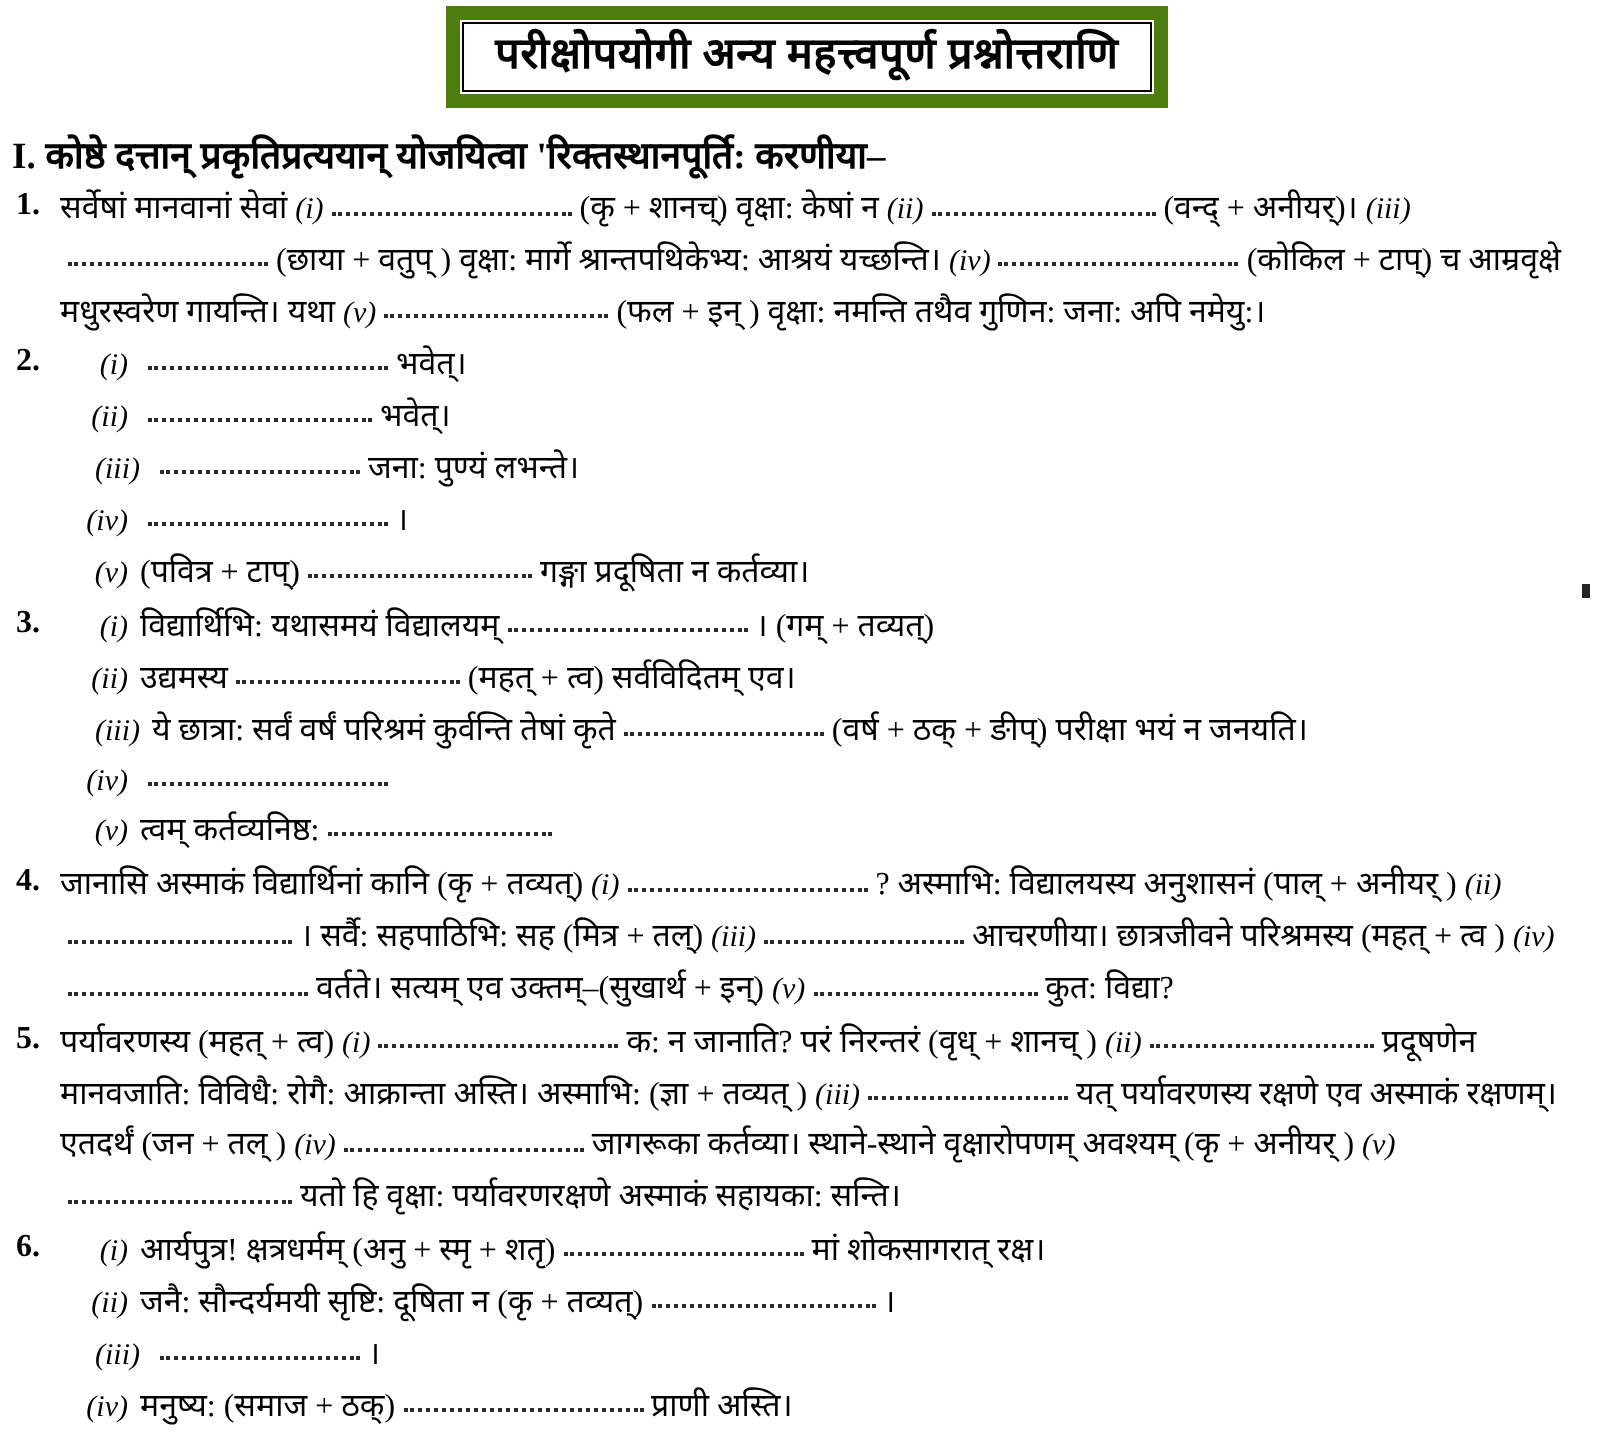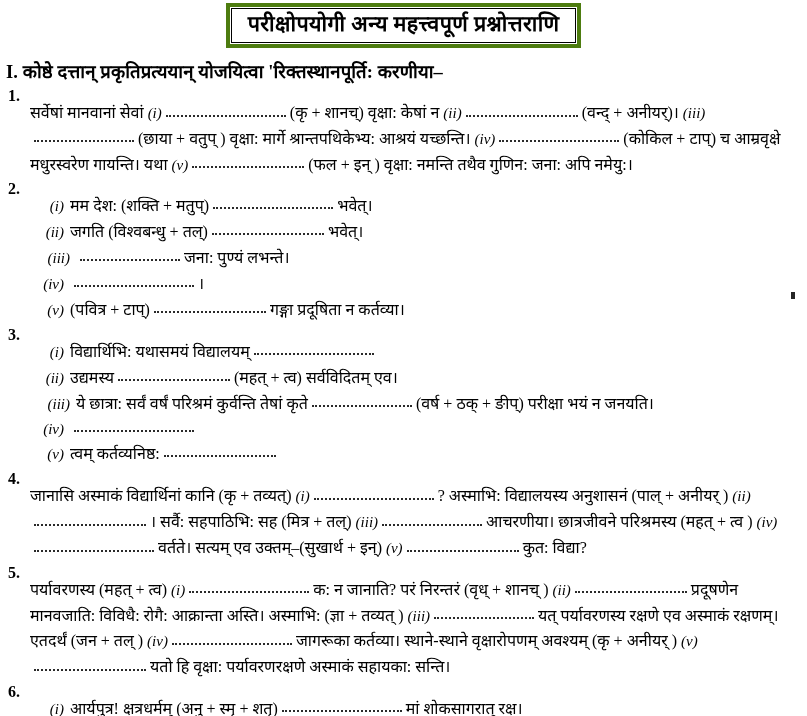--- a/index.html
+++ b/index.html
@@ -17,21 +17,21 @@
     position: relative;
   }
 
   
   .title-wrap {
     display: flex;
     justify-content: center;
     padding-top: 3px;
   }
   .title-box {
-    border: 4px solid #4d7c0f;
+    border: 7px solid #4d7c0f;
     padding: 1px;
     display: inline-block;
   }
   .title-box-inner {
     border: 1px solid #000;
     padding: 3px 16px 5px 16px;
   }
   .title-text {
     font-size: 21.5px;
     font-weight: 700;
@@ -71,21 +71,20 @@
     font-weight: 700;
     padding-top: 2px;
     text-align: left;
     padding-left: 4px;
     box-sizing: border-box;
   }
   .qbody {
     flex: 1;
     font-size: 16px;
     line-height: 1.62;
-    margin-top: 15px;
   }
 
   
   .subrow {
     display: flex;
     align-items: baseline;
     white-space: nowrap;
   }
   .rnum {
     font-style: italic;
@@ -157,27 +156,25 @@
       <div class="qnum">1.</div>
       <div class="qbody">
         <div class="para devnag"><span>सर्वेषां मानवानां सेवां </span><span class="rnum-inline">(i)</span><span class="blank w1"></span><span>(कृ + शानच्) वृक्षा: केषां न </span><span class="rnum-inline">(ii)</span><span class="blank w2"></span><span>(वन्द् + अनीयर्)। </span><span class="rnum-inline">(iii)</span><span class="blank w3"></span><span>(छाया + वतुप् ) वृक्षा: मार्गे श्रान्तपथिकेभ्य: आश्रयं यच्छन्ति। </span><span class="rnum-inline">(iv)</span><span class="blank w1"></span><span>(कोकिल + टाप्) च आम्रवृक्षे मधुरस्वरेण गायन्ति। यथा </span><span class="rnum-inline">(v)</span><span class="blank w2"></span><span>(फल + इन् ) वृक्षा: नमन्ति तथैव गुणिन: जना: अपि नमेयु:।</span></div>
       </div>
     </div>
     <div class="question">
       <div class="qnum">2.</div>
       <div class="qbody">
         <div class="subrow">
           <span class="rnum">(i)</span>
-          <span class="devnag">मम देश: (शक्ति + मतुप्)</span>
           <span class="blank w1"></span>
           <span class="devnag">भवेत्।</span>
         </div>
         <div class="subrow">
           <span class="rnum">(ii)</span>
-          <span class="devnag">जगति (विश्वबन्धु + तल्)</span>
           <span class="blank w2"></span>
           <span class="devnag">भवेत्।</span>
         </div>
         <div class="subrow">
           <span class="rnum wide">(iii)</span>
           <span class="blank w3"></span>
           <span class="devnag">जना: पुण्यं लभन्ते।</span>
         </div>
         <div class="subrow">
           <span class="rnum">(iv)</span>
@@ -192,20 +189,21 @@
         </div>
       </div>
     </div>
     <div class="question">
       <div class="qnum">3.</div>
       <div class="qbody">
         <div class="subrow">
           <span class="rnum">(i)</span>
           <span class="devnag">विद्यार्थिभि: यथासमयं विद्यालयम्</span>
           <span class="blank w1"></span>
+          <span class="devnag">। (गम् + तव्यत्)</span>
         </div>
         <div class="subrow">
           <span class="rnum">(ii)</span>
           <span class="devnag">उद्यमस्य</span>
           <span class="blank w2"></span>
           <span class="devnag">(महत् + त्व) सर्वविदितम् एव।</span>
         </div>
         <div class="subrow">
           <span class="rnum wide">(iii)</span>
           <span class="devnag">ये छात्रा: सर्वं वर्षं परिश्रमं कुर्वन्ति तेषां कृते</span>
@@ -239,30 +237,32 @@
       <div class="qnum">6.</div>
       <div class="qbody">
         <div class="subrow">
           <span class="rnum">(i)</span>
           <span class="devnag">आर्यपुत्र! क्षत्रधर्मम् (अनु + स्मृ + शतृ)</span>
           <span class="blank w1"></span>
           <span class="devnag">मां शोकसागरात् रक्ष।</span>
         </div>
         <div class="subrow">
           <span class="rnum">(ii)</span>
+          <span class="devnag">जनै: सौन्दर्यमयी सृष्टि: दूषिता न (कृ + तव्यत्)</span>
           <span class="blank w2"></span>
           <span class="devnag">।</span>
         </div>
         <div class="subrow">
           <span class="rnum wide">(iii)</span>
           <span class="blank w3"></span>
           <span class="devnag">।</span>
         </div>
         <div class="subrow">
           <span class="rnum">(iv)</span>
+          <span class="devnag">मनुष्य: (समाज + ठक्)</span>
           <span class="blank w1"></span>
           <span class="devnag">प्राणी अस्ति।</span>
         </div>
         <div class="subrow">
           <span class="rnum">(v)</span>
           <span class="devnag">(धन + मतुप्)</span>
           <span class="blank w2"></span>
           <span class="devnag">नर: सर्वत्र मानं लभते।</span>
         </div>
       </div>

